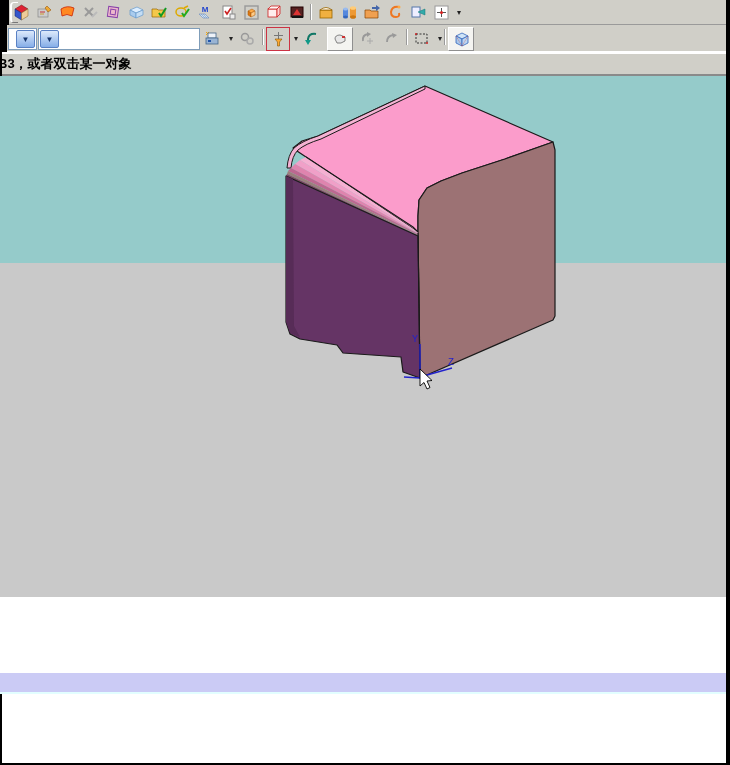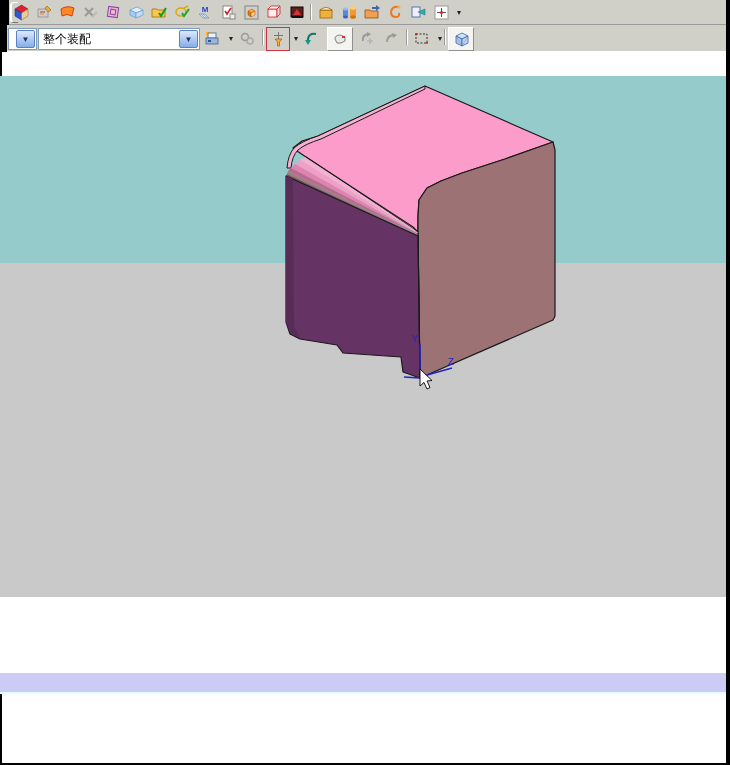--- a/index.html
+++ b/index.html
@@ -203,21 +203,20 @@
     <div class="caret" style="left:454px">▾</div>
   </div>
 
   <div class="tb2">
     <div class="combo" style="left:8px;width:27px">
       <span class="val"></span>
       <span class="dbtn">▼</span>
     </div>
 
     <div class="combo" style="left:38px;width:160px">
-      <span class="val">整个装配</span>
       <span class="dbtn">▼</span>
     </div>
 
     <div class="tbtn" style="left:201px">
         <svg viewBox="0 0 17 17">
       <path d="M2,2 l3,3 M5,2 l-3,3" stroke="#ffaa00" stroke-width="1"></path>
       <rect x="4" y="3" width="8" height="5" fill="#eef2f8" stroke="#446688" stroke-width="0.8"></rect>
       <rect x="2" y="8" width="12" height="6" fill="#99b4d4" stroke="#446688" stroke-width="0.8"></rect>
       <rect x="4" y="10" width="3" height="2" fill="#2255aa"></rect>
         </svg>
@@ -288,20 +287,23 @@
     <div class="tbtn raised" style="left:448px">
         <svg viewBox="0 0 17 17">
       <polygon points="3,5 9,2 15,5 9,8" fill="#cfe4f7" stroke="#3366bb" stroke-width="0.8"></polygon>
       <polygon points="3,5 9,8 9,15 3,12" fill="#a9c9ec" stroke="#3366bb" stroke-width="0.8"></polygon>
       <polygon points="15,5 9,8 9,15 15,12" fill="#bcd6f2" stroke="#3366bb" stroke-width="0.8"></polygon>
       <path d="M3,5 L9,15 M15,5 L9,15" stroke="#cc4444" stroke-width="0.5" stroke-dasharray="1.5,1"></path>
         </svg>
       </div>
   </div>
 
+  <div class="statusbar">
+    <span>B3，或者双击某一对象</span>
+  </div>
 
   <div class="viewport">
     <div class="band-teal"></div>
     <div class="band-gray"></div>
 
     <svg class="modelsvg" viewBox="0 0 730 521">
 
       <polygon points="425,10 553,66 505,83 462,97 441,105 427,112 419,124 418,140 418,156 306,81 297,75 293,72 302,65 318,60" fill="#fb9ccb" stroke="#1a1a1a" stroke-width="1.2" stroke-linejoin="round"></polygon>
 
       <path d="M425,10 L318,60 Q302,65 294,72 Q288,79 287,92 L291,92 Q292,80 298,74 Q305,68 321,63 L425,13 Z" fill="#f4b2d3" stroke="#1a1a1a" stroke-width="1"></path>

